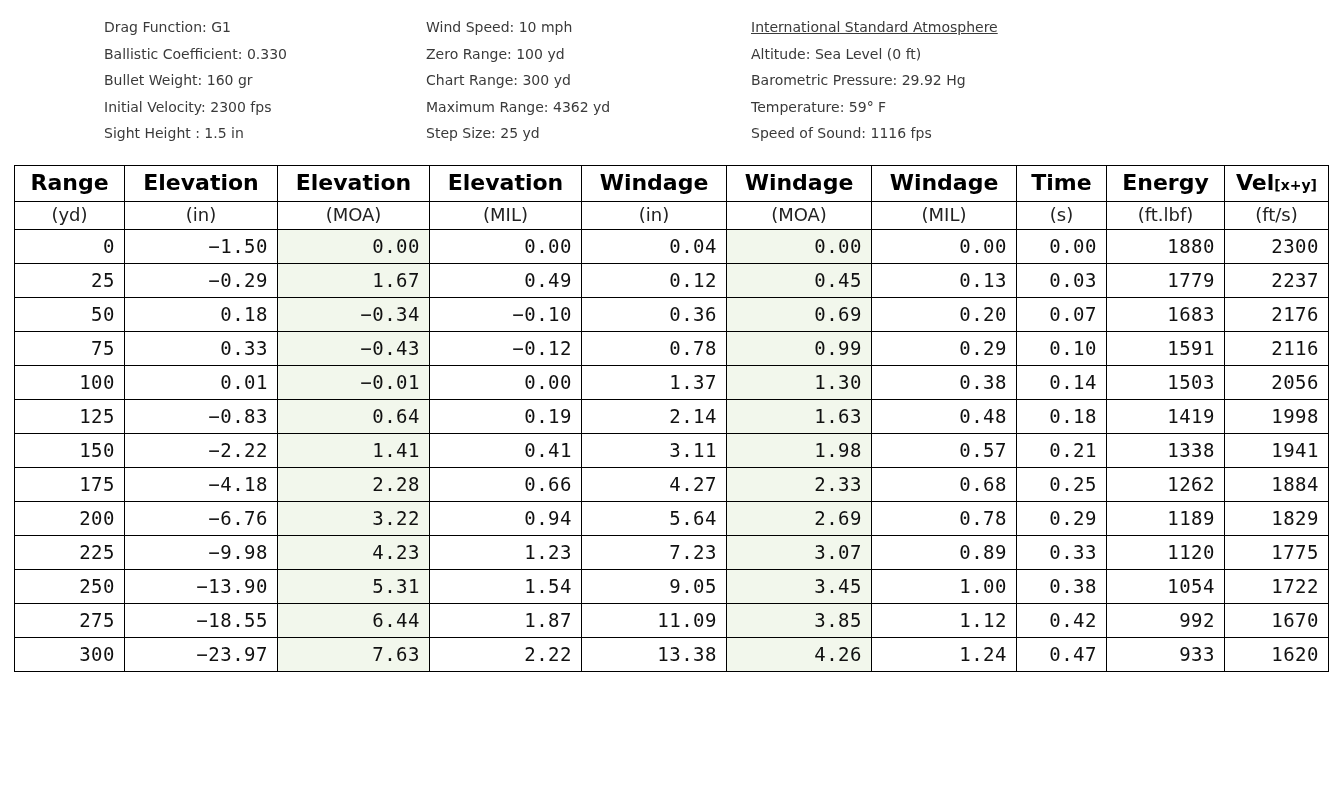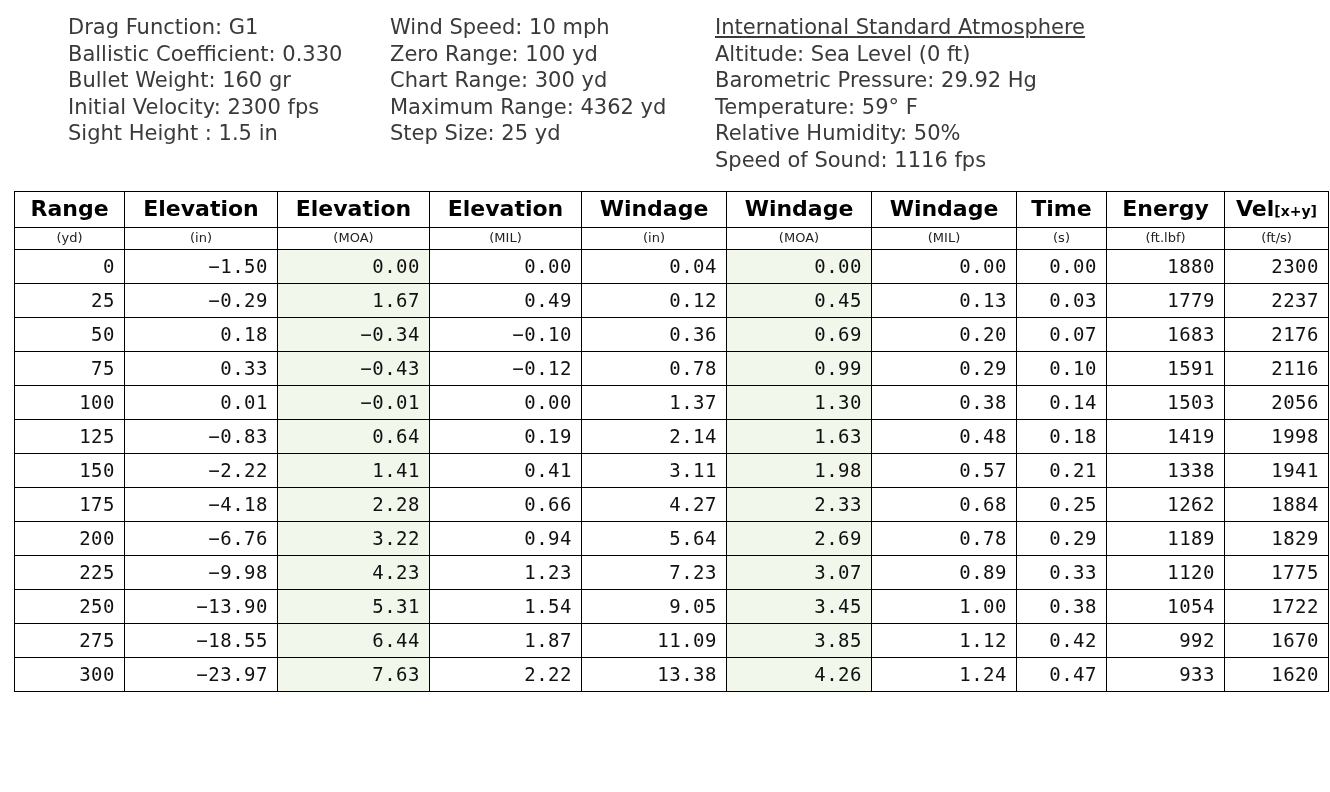--- a/index.html
+++ b/index.html
@@ -17,22 +17,22 @@
   .page {
     position: relative;
     width: 1330px;
     height: 792px;
     box-sizing: border-box;
   }
 
   
   .params {
     display: flex;
-    padding: 14px 0 0 68px;
-    font-size: 21px;
+    padding: 14px 0 0 104px;
+    font-size: 14px;
     line-height: 26.5px;
     color: #3a3a3a;
   }
   .params-col {
     display: flex;
     flex-direction: column;
   }
   .params-col.col1 { width: 322px; }
   .params-col.col2 { width: 325px; }
   .params-col.col3 { width: 420px; }
@@ -65,21 +65,21 @@
     padding: 4px 6px 6px 6px;
     color: #000000;
     white-space: nowrap;
   }
   table.ballistics th.hdr .sub {
     font-size: 14px;
     vertical-align: baseline;
   }
   table.ballistics td.unit {
     font-family: "DejaVu Sans", sans-serif;
-    font-size: 13px;
+    font-size: 18px;
     text-align: center;
     padding: 2px 4px 4px 4px;
     color: #222222;
   }
   table.ballistics td.num {
     font-size: 19px;
     text-align: right;
     padding: 5px 9px 6px 6px;
     color: #111111;
     letter-spacing: 0.5px;
@@ -118,21 +118,20 @@
       <div class="param-line">Zero Range: 100 yd</div>
       <div class="param-line">Chart Range: 300 yd</div>
       <div class="param-line">Maximum Range: 4362 yd</div>
       <div class="param-line">Step Size: 25 yd</div>
     </div>
     <div class="params-col col3">
       <div class="param-title">International Standard Atmosphere</div>
       <div class="param-line">Altitude: Sea Level (0 ft)</div>
       <div class="param-line">Barometric Pressure: 29.92 Hg</div>
       <div class="param-line">Temperature: 59° F</div>
-      <div class="param-line">Relative Humidity: 50%</div>
       <div class="param-line">Speed of Sound: 1116 fps</div>
     </div>
   </div>
 
   <div class="table-wrap">
     <table class="ballistics">
       <colgroup>
         <col class="c-range">
           <col class="c-elev-in">
           <col class="c-elev-moa">

